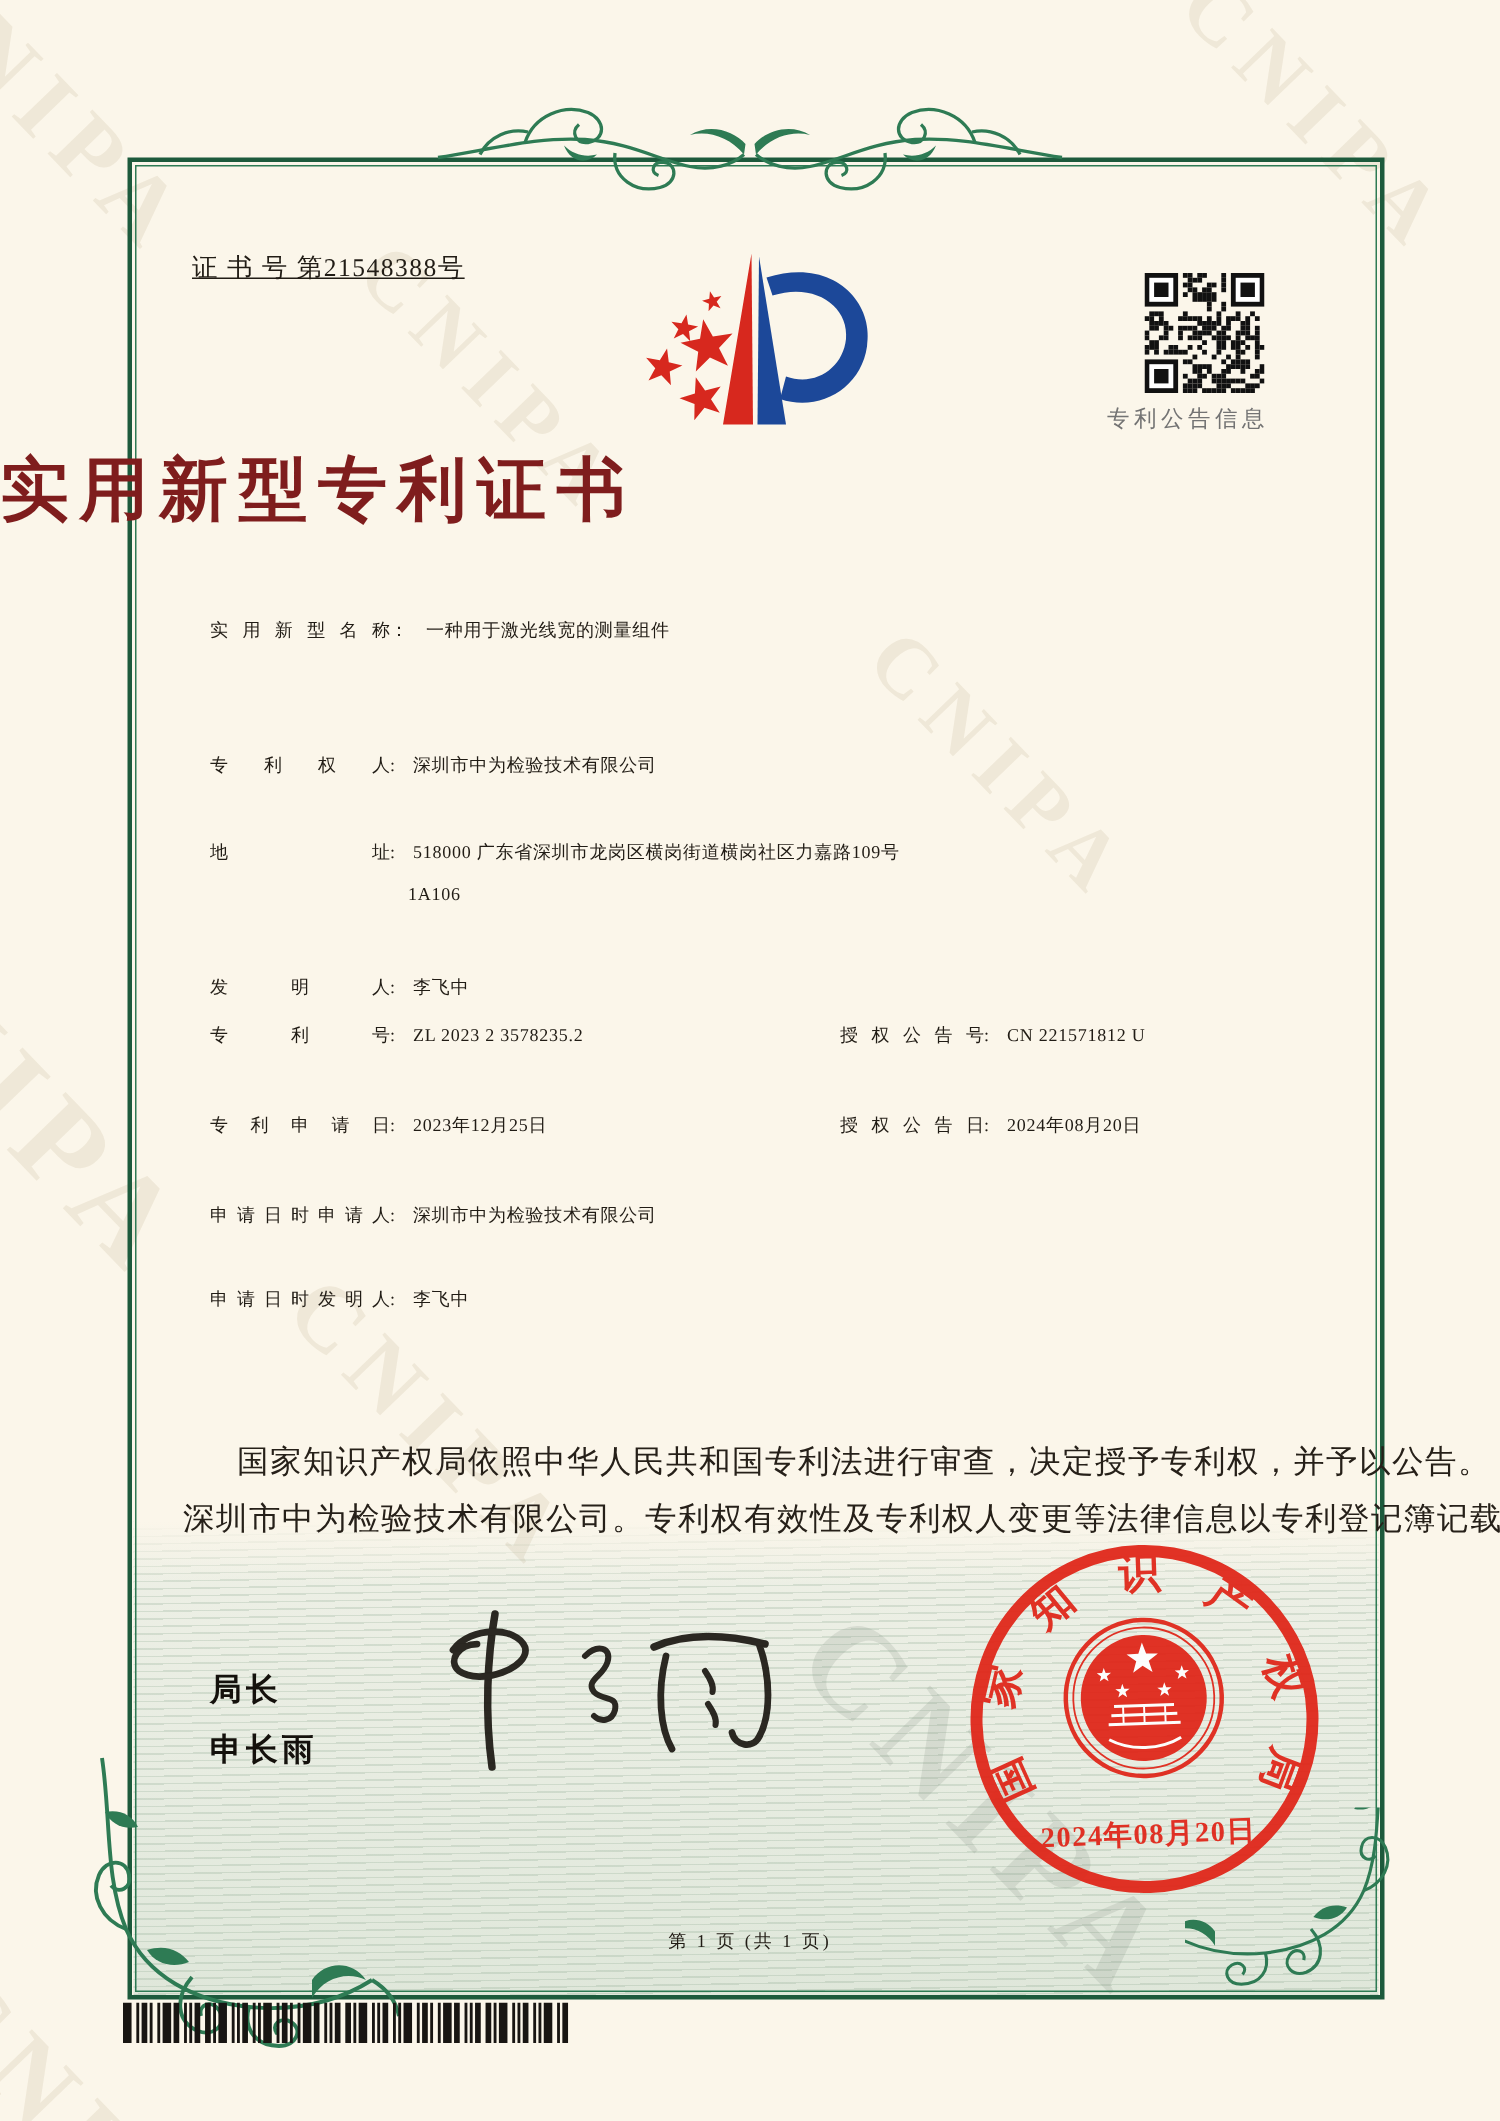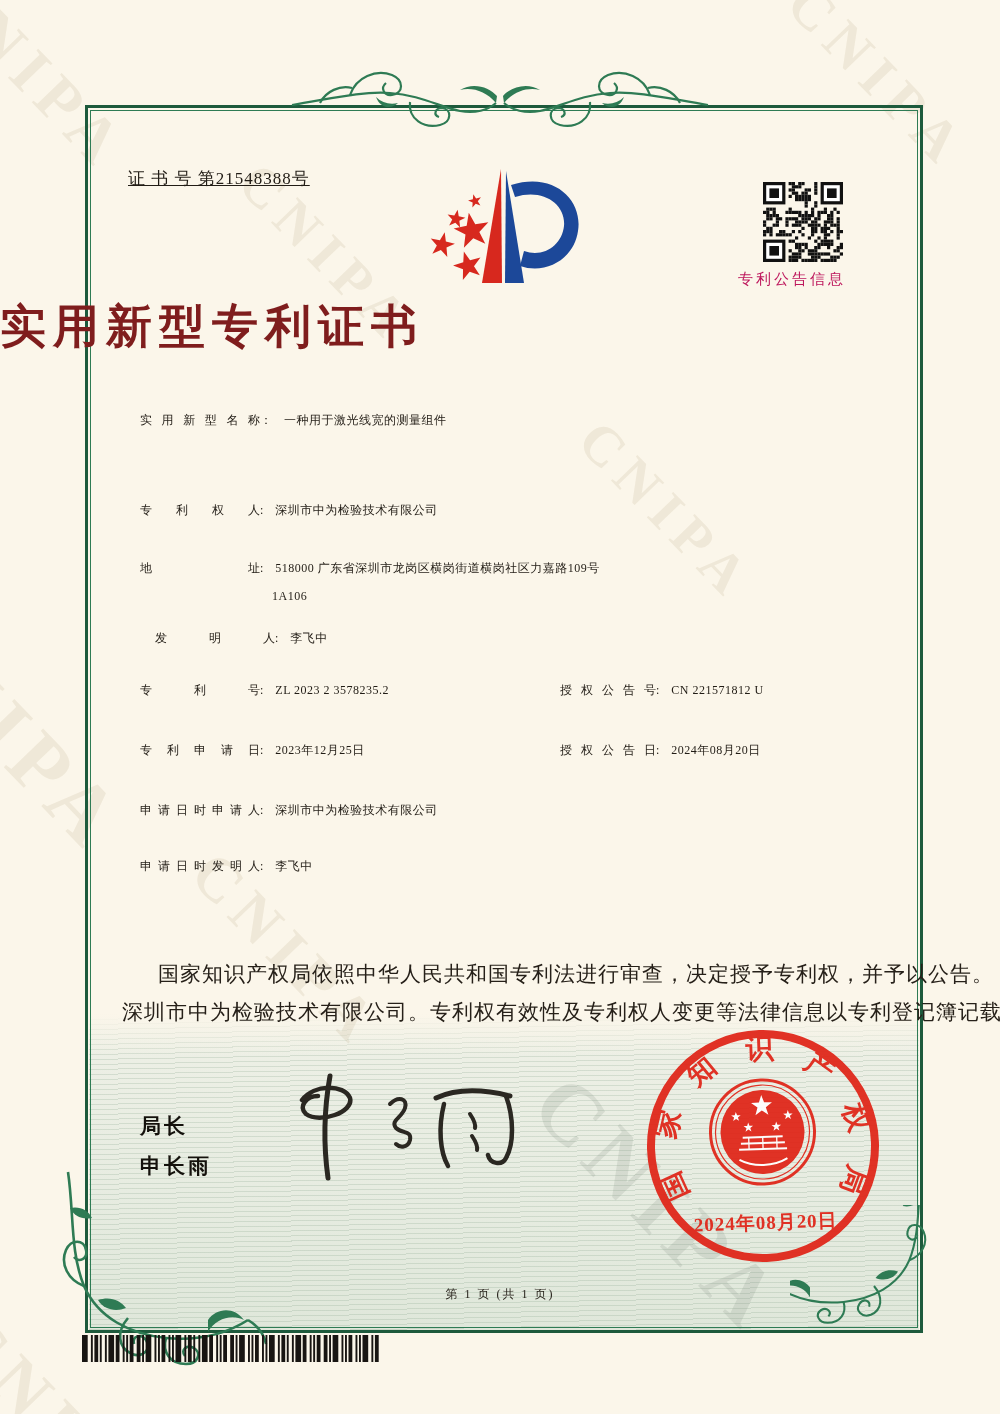--- a/index.html
+++ b/index.html
@@ -32,21 +32,21 @@
   .frame::after{
     content:"";position:absolute;left:2px;top:2px;right:2px;bottom:2px;
     border:1.5px solid #2e7b54;
   }
   .flourish{position:absolute;z-index:4;pointer-events:none;}
   
   .content{position:absolute;inset:0;z-index:5;}
   .cert-no{position:absolute;left:128px;top:167px;font-size:17px;letter-spacing:1px;text-decoration:underline;}
   .logo{position:absolute;left:425px;top:163px;width:165px;height:135px;}
   .qr{position:absolute;left:763px;top:182px;width:80px;height:80px;}
-  .qr-caption{position:absolute;left:738px;top:270px;width:130px;font-size:15px;letter-spacing:3px;color:#be185d;}
+  .qr-caption{position:absolute;left:738px;top:270px;width:130px;font-size:15px;letter-spacing:3px;color:#737373;}
   .doc-title{
     position:absolute;left:0;top:296px;width:100%;text-align:left;
     font-size:46px;font-weight:bold;letter-spacing:7px;color:#7f1d1d;
   }
   .row{position:absolute;font-size:12px;white-space:nowrap;}
   .lbl{display:inline-block;width:120px;text-align:justify;text-align-last:justify;}
   .lbl2{display:inline-block;width:96px;text-align:justify;text-align-last:justify;}
   .colon{margin-right:12px;}
   .val{letter-spacing:0.5px;}
   .statement{position:absolute;font-size:21px;letter-spacing:1px;color:#262019;white-space:nowrap;}
@@ -367,21 +367,21 @@
       <span class="lbl">专利权人</span><span class="colon">:</span><span class="val">深圳市中为检验技术有限公司</span>
     </div>
 
     <div class="row" style="left:140px;top:560px;">
       <span class="lbl">地址</span><span class="colon">:</span><span class="val">518000 广东省深圳市龙岗区横岗街道横岗社区力嘉路109号</span>
     </div>
     <div class="row" style="left:272px;top:589px;">
       <span class="val">1A106</span>
     </div>
 
-    <div class="row" style="left:140px;top:630px;margin-left:15px;">
+    <div class="row" style="left:140px;top:650px;">
       <span class="lbl">发明人</span><span class="colon">:</span><span class="val">李飞中</span>
     </div>
 
     <div class="row" style="left:140px;top:682px;">
       <span class="lbl">专利号</span><span class="colon">:</span><span class="val">ZL 2023 2 3578235.2</span>
     </div>
     <div class="row" style="left:560px;top:682px;">
       <span class="lbl2">授权公告号</span><span class="colon">:</span><span class="val">CN 221571812 U</span>
     </div>
 

